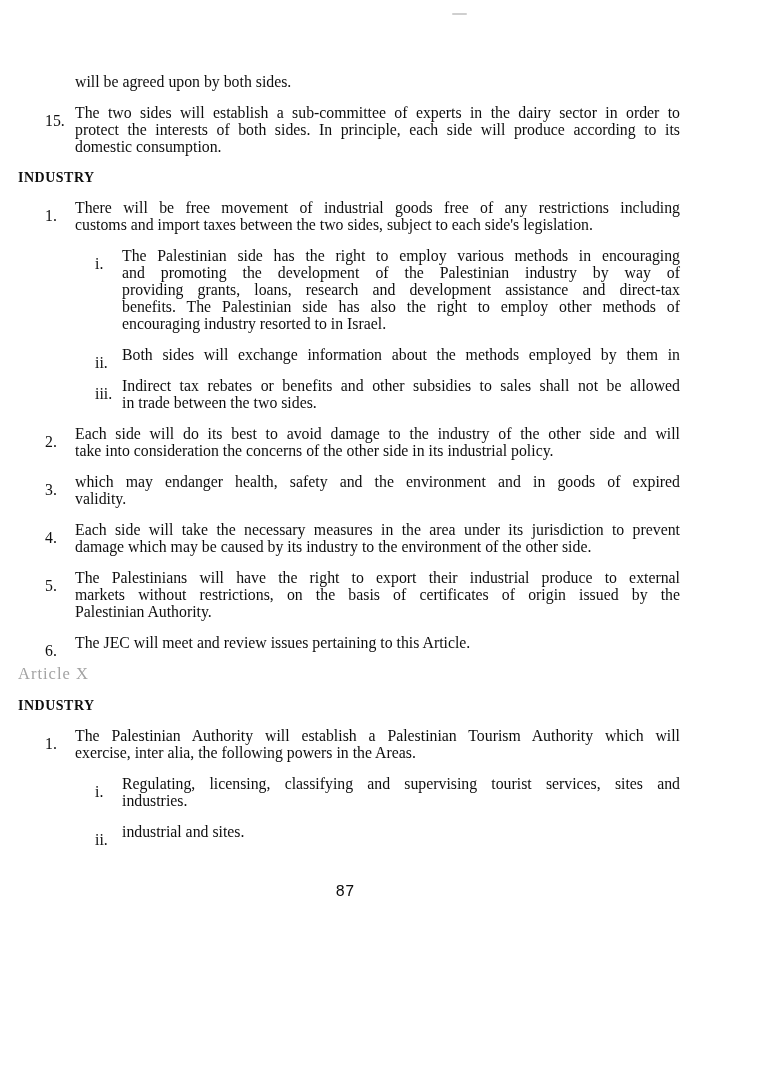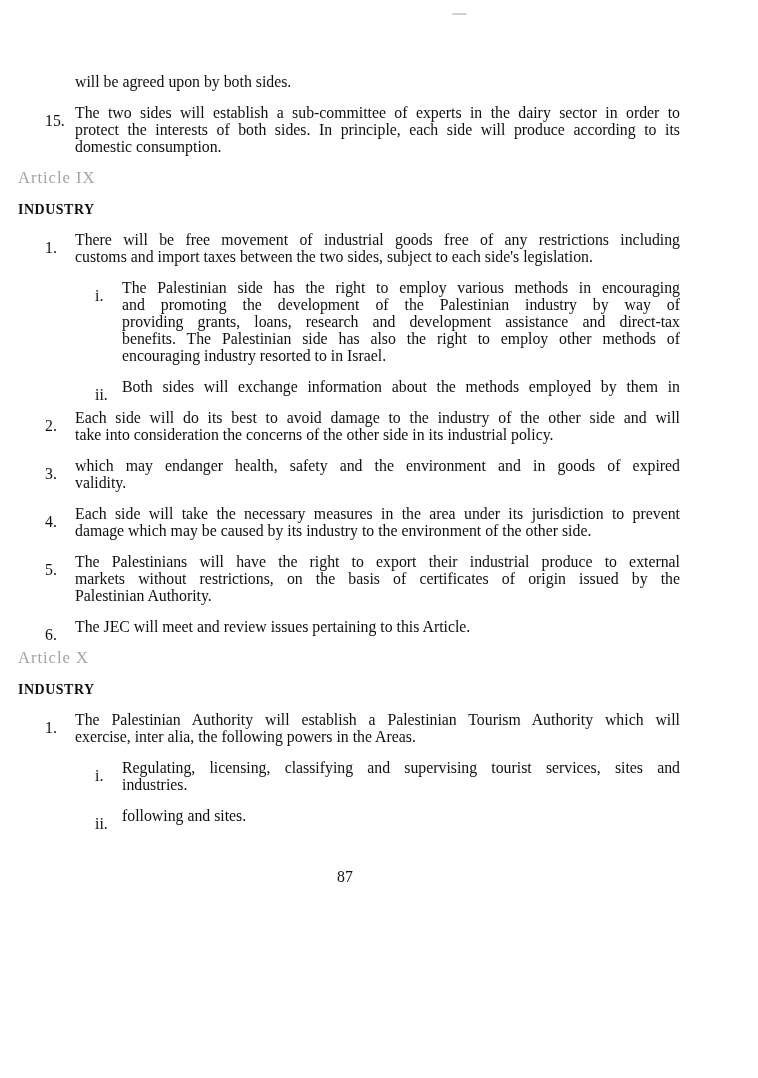--- a/index.html
+++ b/index.html
@@ -31,45 +31,40 @@
     color:#a3a3a3;letter-spacing:1px;font-size:16.5px;
     filter:blur(0.35px);
   }
   .block.article-label .line,
   .block.heading .line{text-align:left;text-align-last:left;}
   .block.heading{
     margin-left:18px;margin-bottom:13px;
     font-weight:bold;font-size:14px;letter-spacing:0.5px;
   }
   .page-number{
-    width:690px;margin-top:44px;text-align:center;font-size:15.8px;
+    width:690px;margin-top:44px;text-align:center;font-size:15.8px;font-family:Liberation Mono, monospace;
   }
 </style>
 </head>
 <body>
 
 <div class="page">
   <div class="artifact-dash"></div>
   <div>
       <div class="block plain">
         <div class="lines">
           <div class="line last">will be agreed upon by both sides.</div>
         </div>
       </div>
       <div class="block numbered">
         <span class="marker">15.</span>
         <div class="lines">
           <div class="line">The two sides will establish a sub-committee of experts in the dairy sector in order to</div>
           <div class="line">protect the interests of both sides. In principle, each side will produce according to its</div>
           <div class="line last">domestic consumption.</div>
-        </div>
-      </div>
-      <div class="block article-label">
-        <div class="lines">
-          <div class="line last">Article IX</div>
         </div>
       </div>
       <div class="block heading">
         <div class="lines">
           <div class="line last">INDUSTRY</div>
         </div>
       </div>
       <div class="block numbered">
         <span class="marker">1.</span>
         <div class="lines">
@@ -84,20 +79,27 @@
           <div class="line">and promoting the development of the Palestinian industry by way of</div>
           <div class="line">providing grants, loans, research and development assistance and direct-tax</div>
           <div class="line">benefits. The Palestinian side has also the right to employ other methods of</div>
           <div class="line last">encouraging industry resorted to in Israel.</div>
         </div>
       </div>
       <div class="block roman">
         <span class="marker">ii.</span>
         <div class="lines">
           <div class="line">Both sides will exchange information about the methods employed by them in</div>
+        </div>
+      </div>
+      <div class="block roman">
+        <span class="marker">iii.</span>
+        <div class="lines">
+          <div class="line">Indirect tax rebates or benefits and other subsidies to sales shall not be allowed</div>
+          <div class="line last">in trade between the two sides.</div>
         </div>
       </div>
       <div class="block numbered">
         <span class="marker">2.</span>
         <div class="lines">
           <div class="line">Each side will do its best to avoid damage to the industry of the other side and will</div>
           <div class="line last">take into consideration the concerns of the other side in its industrial policy.</div>
         </div>
       </div>
       <div class="block numbered">
@@ -148,18 +150,18 @@
       <div class="block roman">
         <span class="marker">i.</span>
         <div class="lines">
           <div class="line">Regulating, licensing, classifying and supervising tourist services, sites and</div>
           <div class="line last">industries.</div>
         </div>
       </div>
       <div class="block roman">
         <span class="marker">ii.</span>
         <div class="lines">
-          <div class="line last">following and sites.</div>
+          <div class="line last">industrial and sites.</div>
         </div>
       </div>
     </div>
   <div class="page-number">87</div>
 </div>
 
 </body></html>

